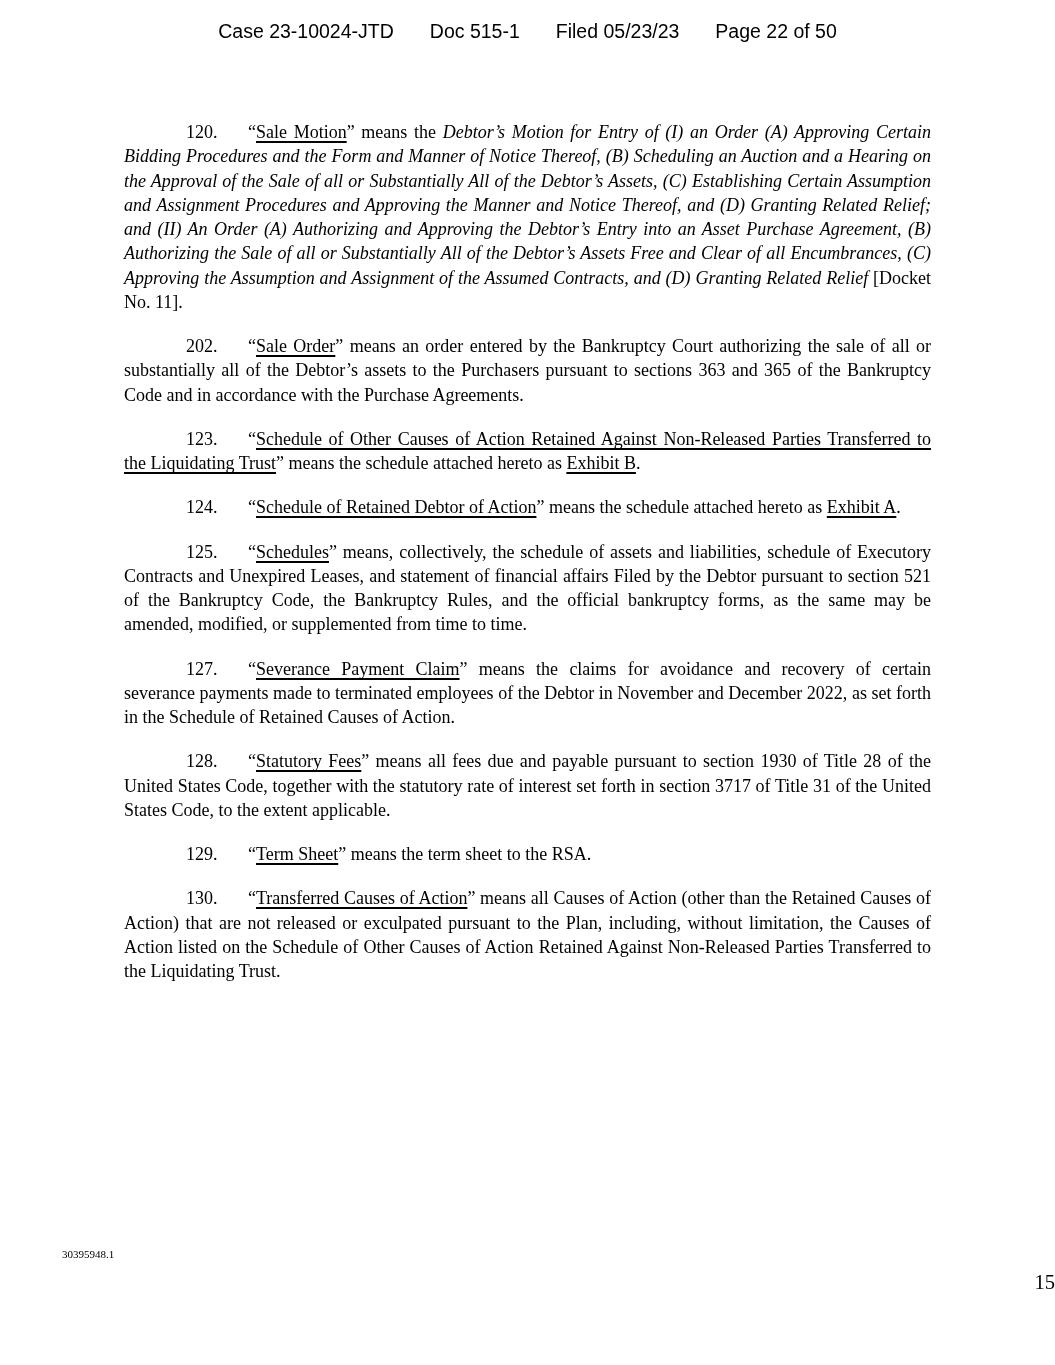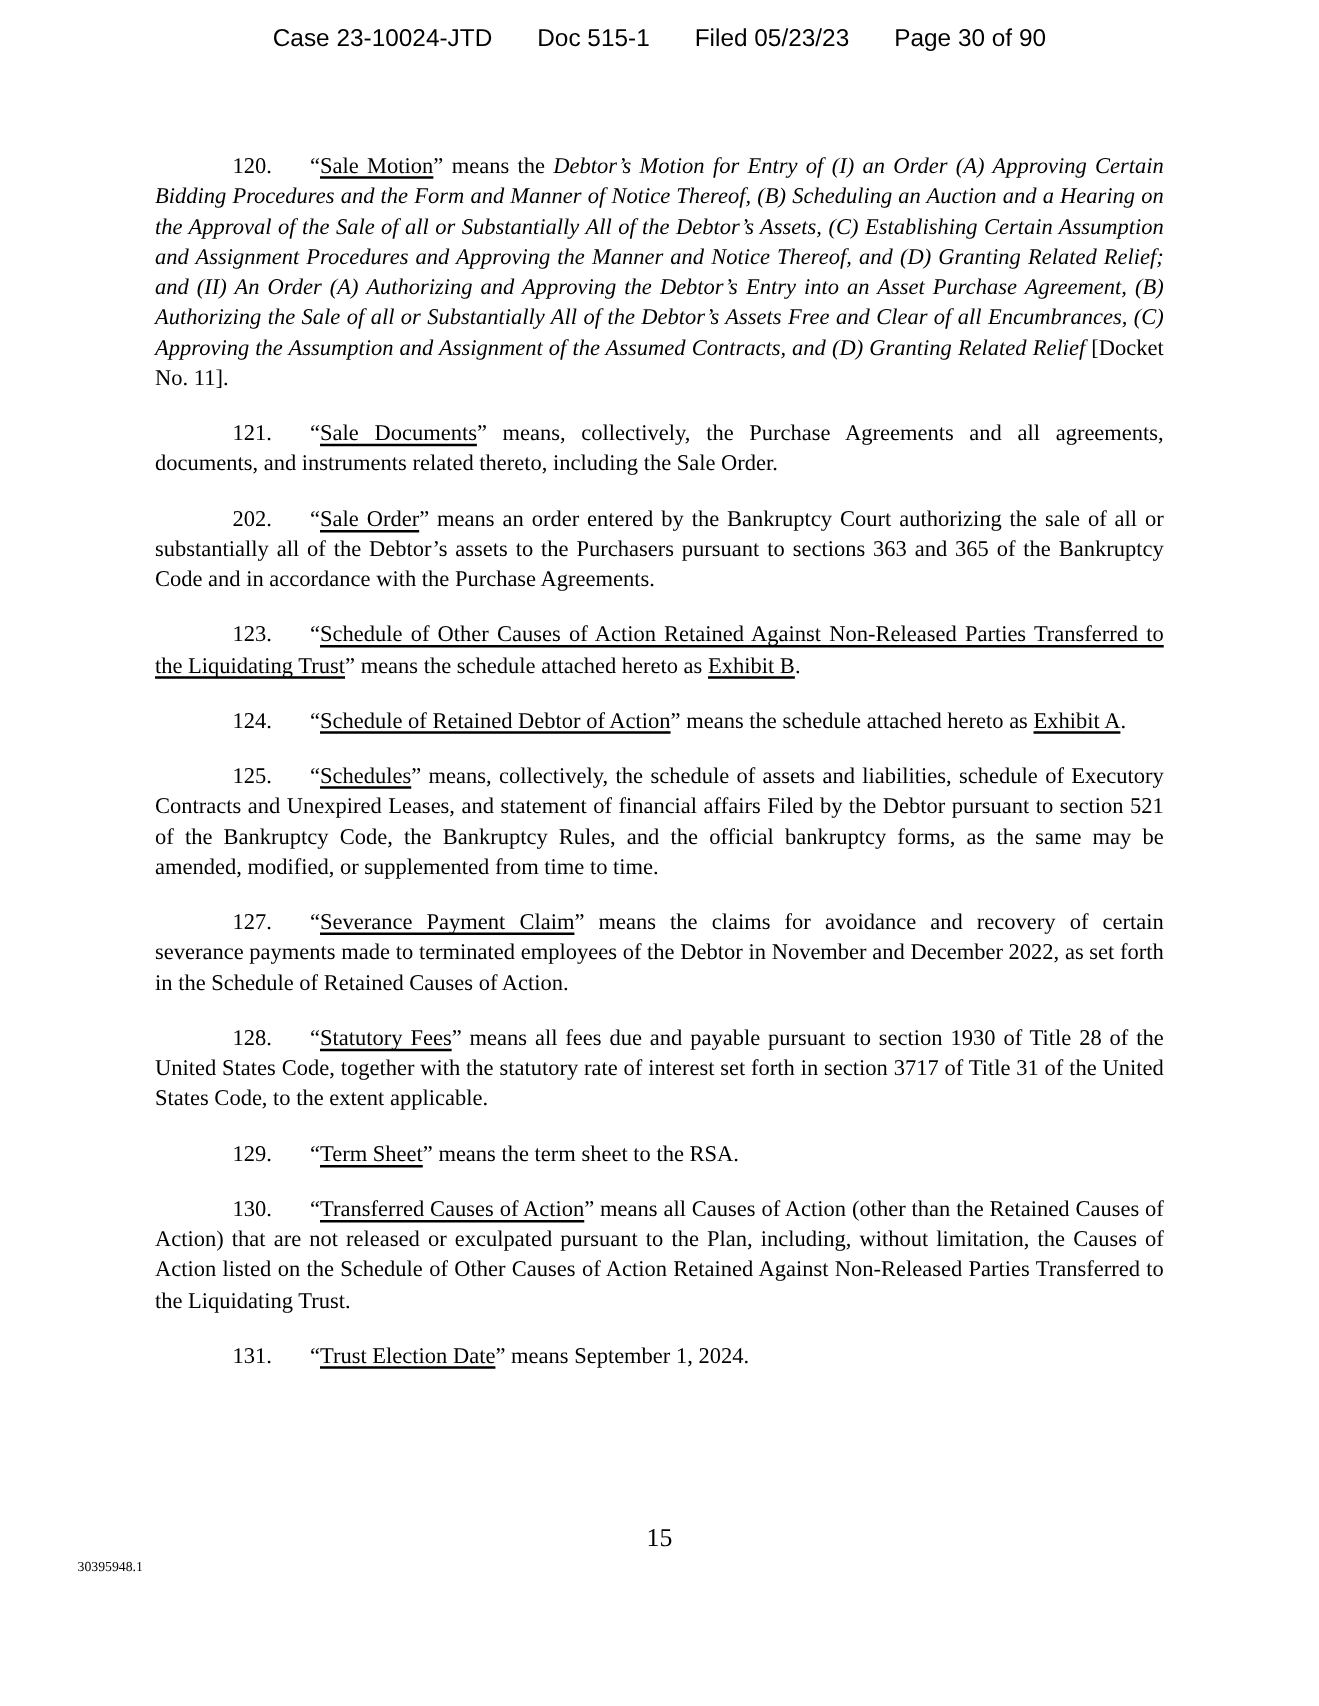--- a/index.html
+++ b/index.html
@@ -44,45 +44,43 @@
   }
   .i { font-style: italic; }
   .footer-doc-id {
     position: absolute;
     left: 62px;
     top: 1248px;
     font-size: 11px;
   }
   .footer-page-num {
     position: absolute;
-    top: 1220px;
+    top: 1271px;
     left: 0;
     width: 100%;
-    text-align: center;
+    text-align: right;
     font-size: 20.6px;
   }
 </style>
 </head>
 <body>
 
 <div class="court-header">
   <span>Case 23-10024-JTD</span>
   <span>Doc 515-1</span>
   <span>Filed 05/23/23</span>
-  <span>Page 30 of 90</span>
+  <span>Page 22 of 50</span>
 </div>
 
 <div class="doc-body">
     <p class="para"><span class="pnum">120.</span><span>“</span><span class="u">Sale Motion</span><span>” means the </span><span class="i">Debtor’s Motion for Entry of (I) an Order (A) Approving Certain Bidding Procedures and the Form and Manner of Notice Thereof, (B) Scheduling an Auction and a Hearing on the Approval of the Sale of all or Substantially All of the Debtor’s Assets, (C) Establishing Certain Assumption and Assignment Procedures and Approving the Manner and Notice Thereof, and (D) Granting Related Relief; and (II) An Order (A) Authorizing and Approving the Debtor’s Entry into an Asset Purchase Agreement, (B) Authorizing the Sale of all or Substantially All of the Debtor’s Assets Free and Clear of all Encumbrances, (C) Approving the Assumption and Assignment of the Assumed Contracts, and (D) Granting Related Relief</span><span> [Docket No. 11].</span></p>
-    <p class="para"><span class="pnum">121.</span><span>“</span><span class="u">Sale Documents</span><span>” means, collectively, the Purchase Agreements and all agreements, documents, and instruments related thereto, including the Sale Order.</span></p>
     <p class="para"><span class="pnum">202.</span><span>“</span><span class="u">Sale Order</span><span>” means an order entered by the Bankruptcy Court authorizing the sale of all or substantially all of the Debtor’s assets to the Purchasers pursuant to sections 363 and 365 of the Bankruptcy Code and in accordance with the Purchase Agreements.</span></p>
     <p class="para"><span class="pnum">123.</span><span>“</span><span class="u">Schedule of Other Causes of Action Retained Against Non-Released Parties Transferred to the Liquidating Trust</span><span>” means the schedule attached hereto as </span><span class="u">Exhibit B</span><span>.</span></p>
     <p class="para"><span class="pnum">124.</span><span>“</span><span class="u">Schedule of Retained Debtor of Action</span><span>” means the schedule attached hereto as </span><span class="u">Exhibit A</span><span>.</span></p>
     <p class="para"><span class="pnum">125.</span><span>“</span><span class="u">Schedules</span><span>” means, collectively, the schedule of assets and liabilities, schedule of Executory Contracts and Unexpired Leases, and statement of financial affairs Filed by the Debtor pursuant to section 521 of the Bankruptcy Code, the Bankruptcy Rules, and the official bankruptcy forms, as the same may be amended, modified, or supplemented from time to time.</span></p>
     <p class="para"><span class="pnum">127.</span><span>“</span><span class="u">Severance Payment Claim</span><span>” means the claims for avoidance and recovery of certain severance payments made to terminated employees of the Debtor in November and December 2022, as set forth in the Schedule of Retained Causes of Action.</span></p>
     <p class="para"><span class="pnum">128.</span><span>“</span><span class="u">Statutory Fees</span><span>” means all fees due and payable pursuant to section 1930 of Title 28 of the United States Code, together with the statutory rate of interest set forth in section 3717 of Title 31 of the United States Code, to the extent applicable.</span></p>
     <p class="para"><span class="pnum">129.</span><span>“</span><span class="u">Term Sheet</span><span>” means the term sheet to the RSA.</span></p>
     <p class="para"><span class="pnum">130.</span><span>“</span><span class="u">Transferred Causes of Action</span><span>” means all Causes of Action (other than the Retained Causes of Action) that are not released or exculpated pursuant to the Plan, including, without limitation, the Causes of Action listed on the Schedule of Other Causes of Action Retained Against Non-Released Parties Transferred to the Liquidating Trust.</span></p>
-    <p class="para"><span class="pnum">131.</span><span>“</span><span class="u">Trust Election Date</span><span>” means September 1, 2024.</span></p>
   </div>
 
 <div class="footer-doc-id">30395948.1</div>
 <div class="footer-page-num">15</div>
 
 </body></html>

